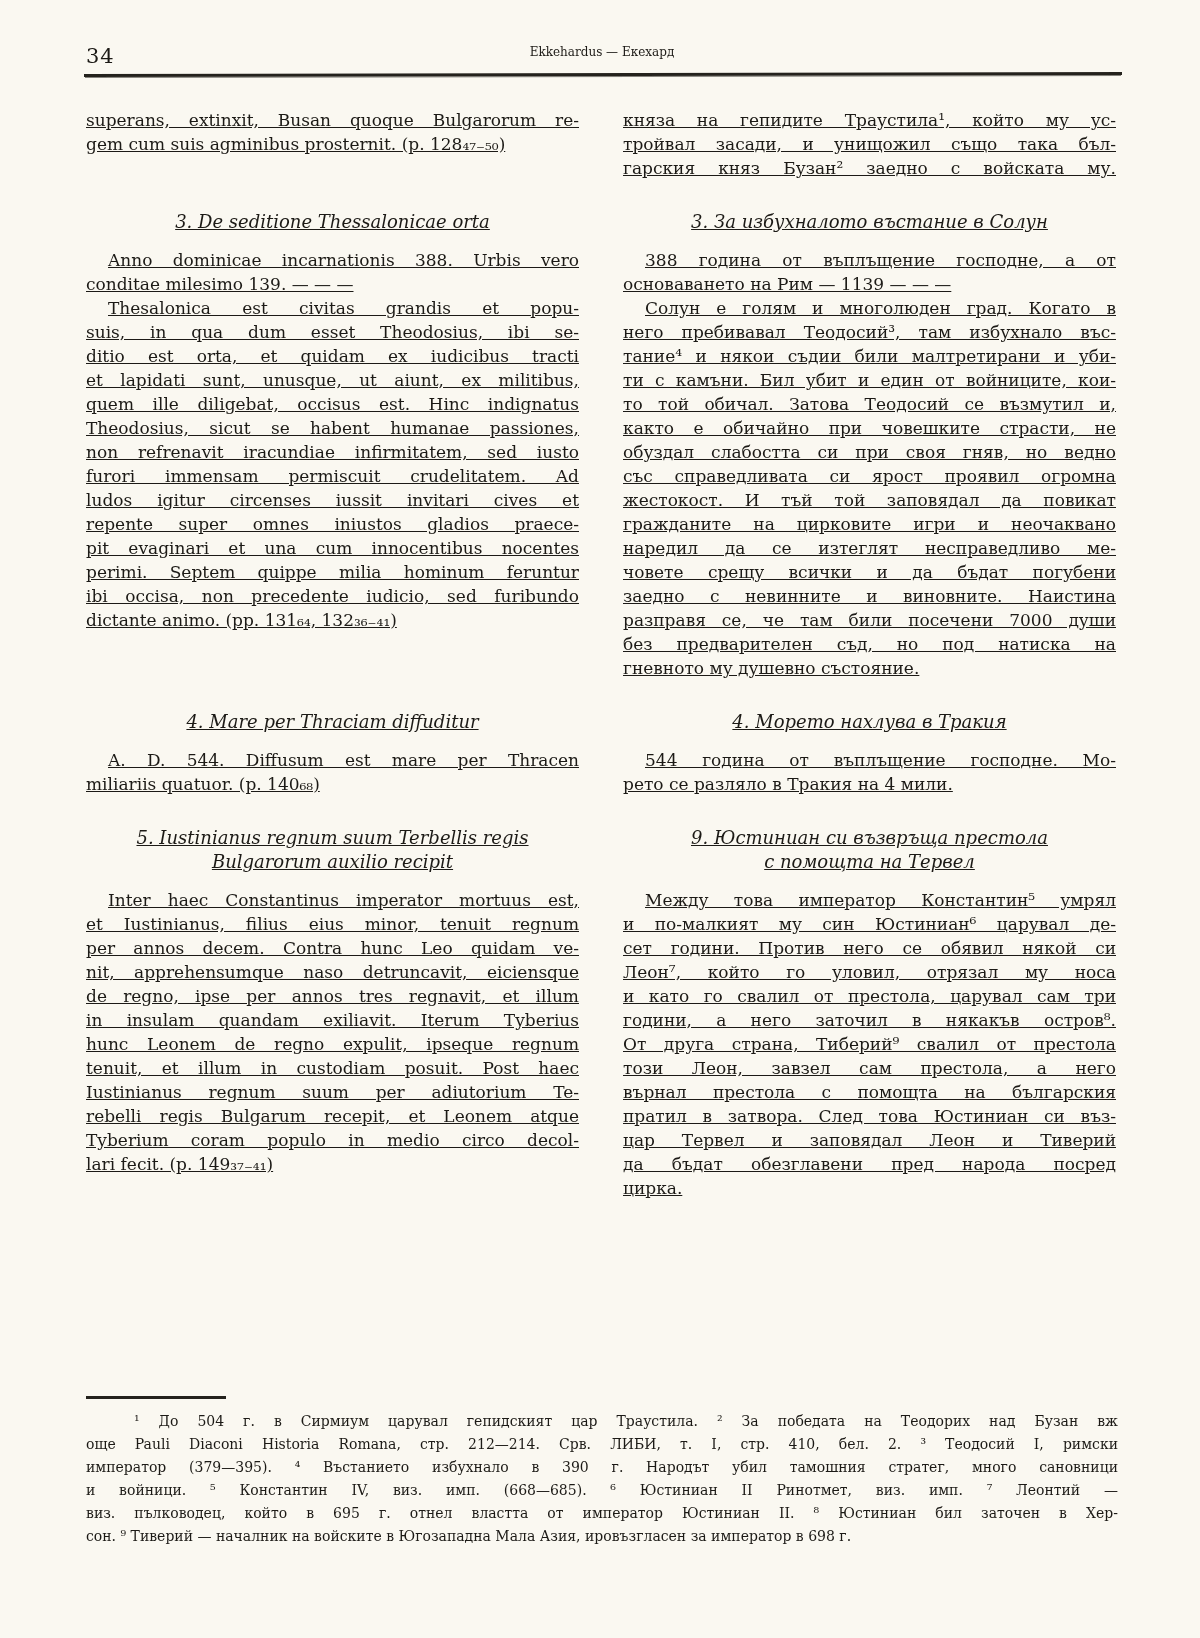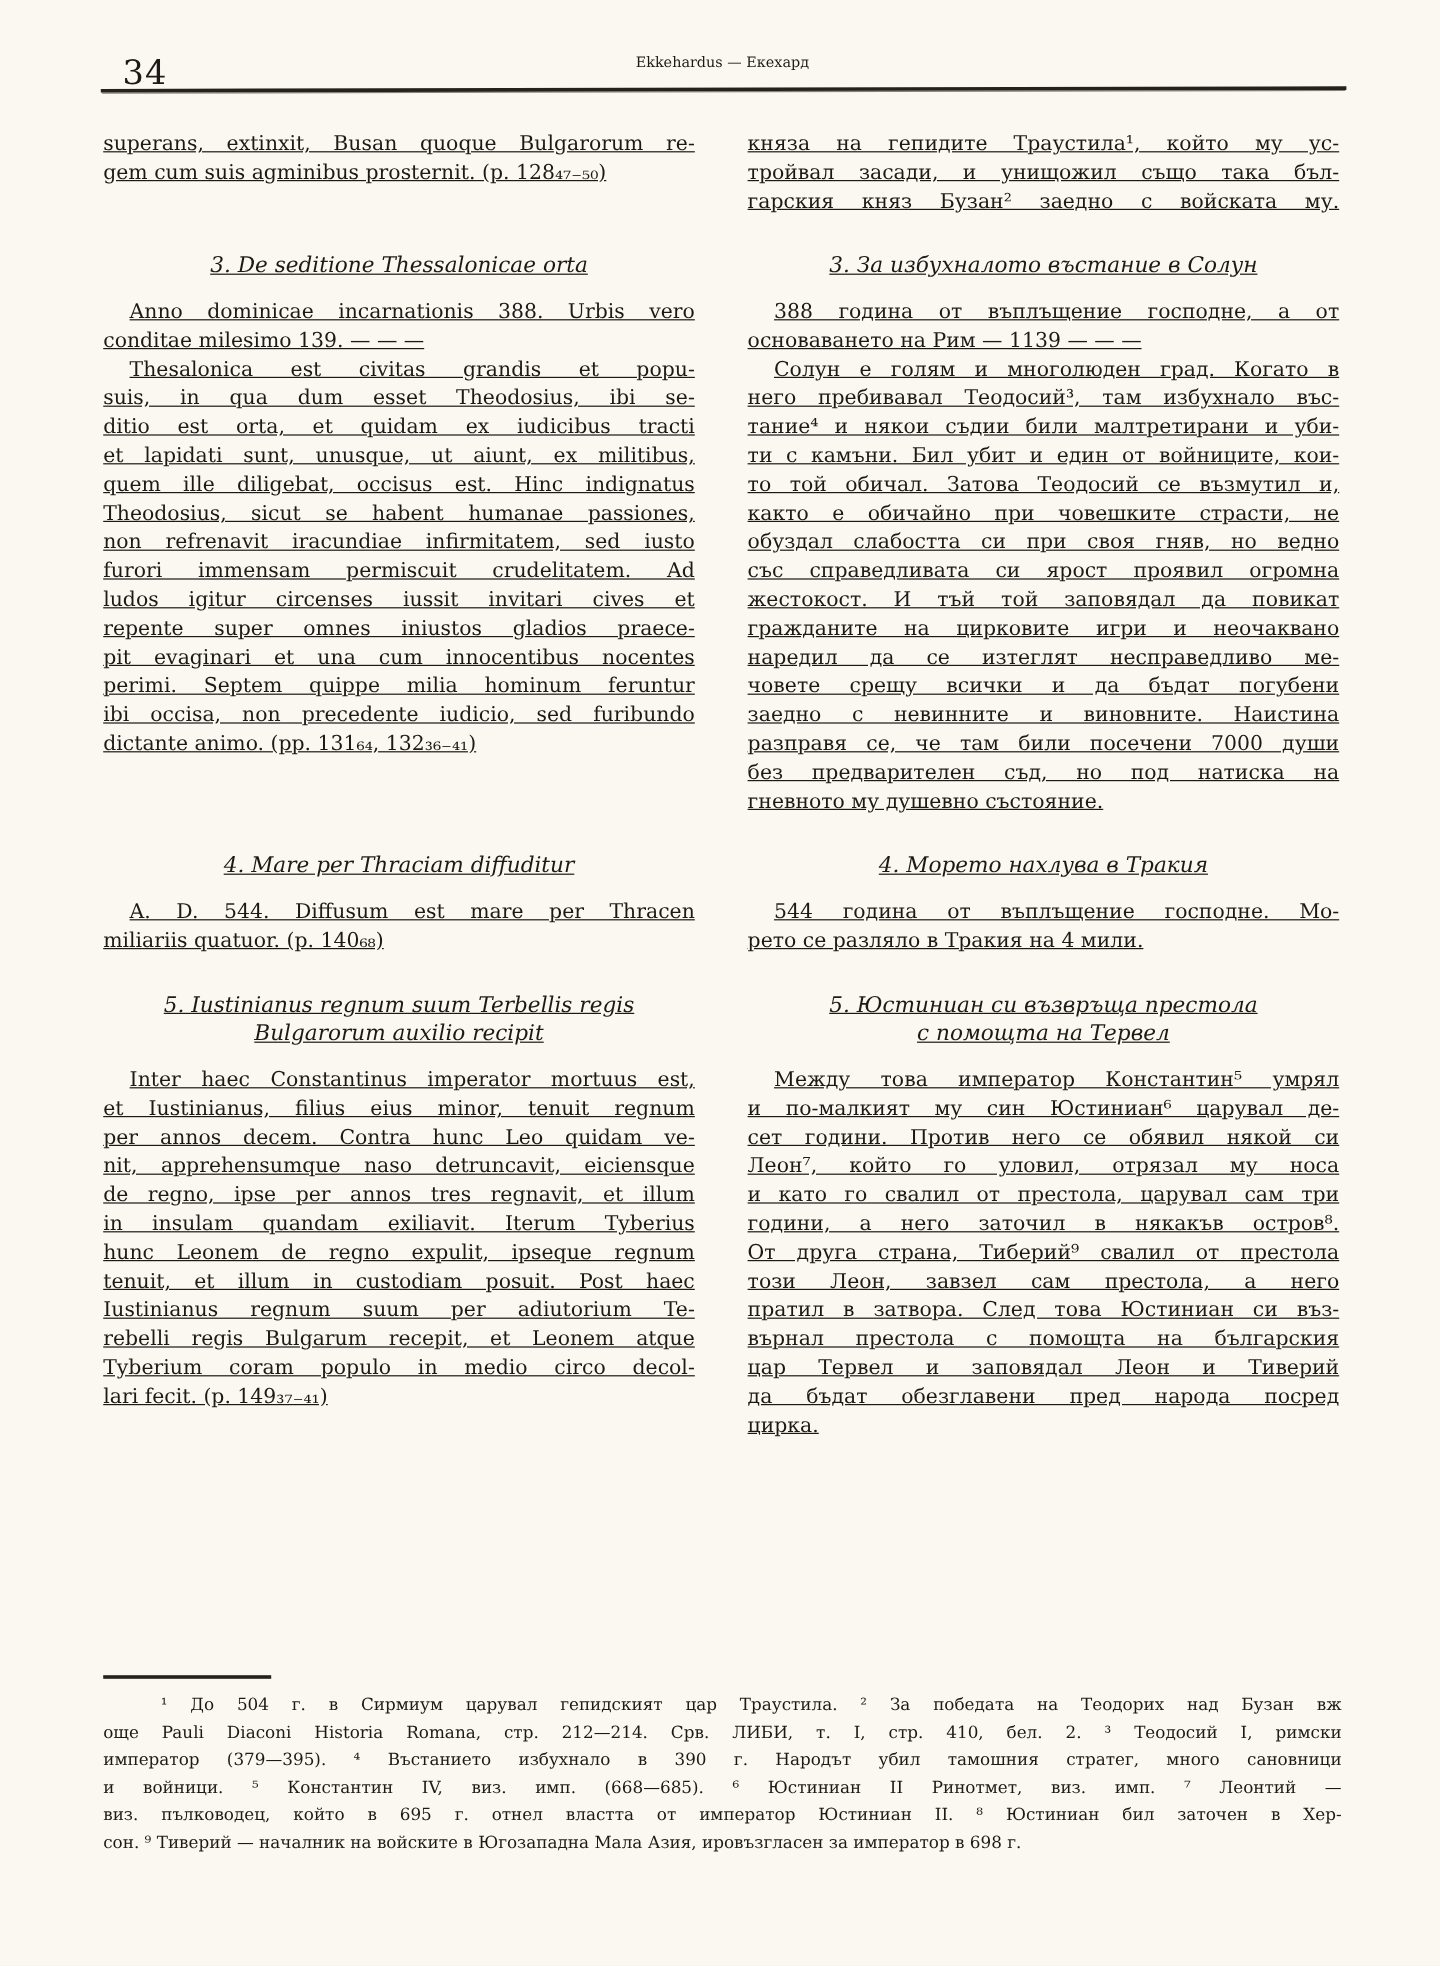--- a/index.html
+++ b/index.html
@@ -10,21 +10,21 @@
   }
   .page {
     position:relative;
     width:1200px; height:1638px;
     background:#faf8f1;
     color:#1c1a16;
     overflow:hidden;
   }
   
   .pagehead { position:absolute; top:42px; left:86px; width:1032px; height:28px; }
-  .pagenum  { position:absolute; left:16px; top:2px; font-size:28px; letter-spacing:1px; }
+  .pagenum  { position:absolute; left:0; top:2px; font-size:21px; letter-spacing:1px; }
   .runtitle { position:absolute; left:0; right:0; top:3px; text-align:center; font-size:12px; }
   .headrule {
     position:absolute; top:73px; left:84px; width:1038px; height:3px;
     background:#24221d; transform:rotate(-0.12deg);
     box-shadow:0 2px 0 -1px rgba(36,34,29,.55);
   }
   
   .columns { position:absolute; top:102px; left:86px; width:1030px;text-decoration:underline; }
   .row { display:flex; gap:44px; align-items:flex-start; }
   .col { width:493px; }
@@ -167,34 +167,34 @@
             <div class="line">hunc Leonem de regno expulit, ipseque regnum</div>
             <div class="line">tenuit, et illum in custodiam posuit. Post haec</div>
             <div class="line">Iustinianus regnum suum per adiutorium Te-</div>
             <div class="line">rebelli regis Bulgarum recepit, et Leonem atque</div>
             <div class="line">Tyberium coram populo in medio circo decol-</div>
             <div class="line last">lari fecit. (p. 149₃₇₋₄₁)</div>
           </div>
       </div>
       <div class="col">
         <div class="heading">
-            <div class="line">5. Юстиниан си възвръща престола</div>
+            <div class="line">9. Юстиниан си възвръща престола</div>
             <div class="line last">с помощта на Тервел</div>
           </div>
         <div class="para">
             <div class="line">Между това император Константин⁵ умрял</div>
             <div class="line">и по-малкият му син Юстиниан⁶ царувал де-</div>
             <div class="line">сет години. Против него се обявил някой си</div>
             <div class="line">Леон⁷, който го уловил, отрязал му носа</div>
             <div class="line">и като го свалил от престола, царувал сам три</div>
             <div class="line">години, а него заточил в някакъв остров⁸.</div>
             <div class="line">От друга страна, Тиберий⁹ свалил от престола</div>
             <div class="line">този Леон, завзел сам престола, а него</div>
+            <div class="line">върнал престола с помощта на българския</div>
             <div class="line">пратил в затвора. След това Юстиниан си въз-</div>
-            <div class="line">върнал престола с помощта на българския</div>
             <div class="line">цар Тервел и заповядал Леон и Тиверий</div>
             <div class="line">да бъдат обезглавени пред народа посред</div>
             <div class="line last">цирка.</div>
           </div>
       </div>
     </section>
 
   </main>
 
   <footer class="footnotes">

